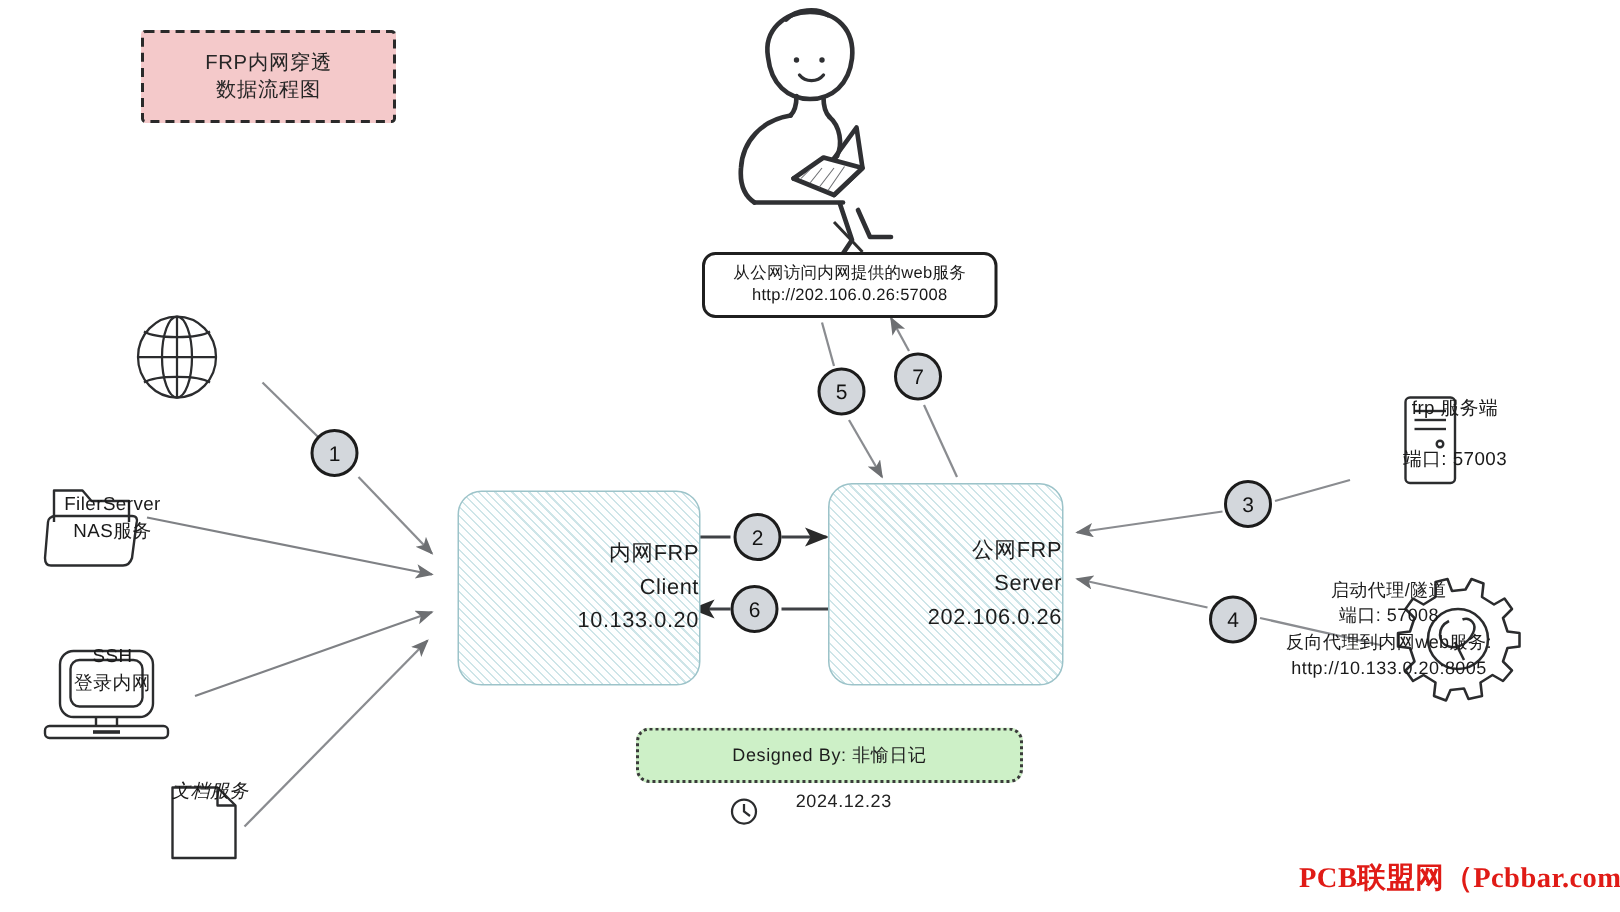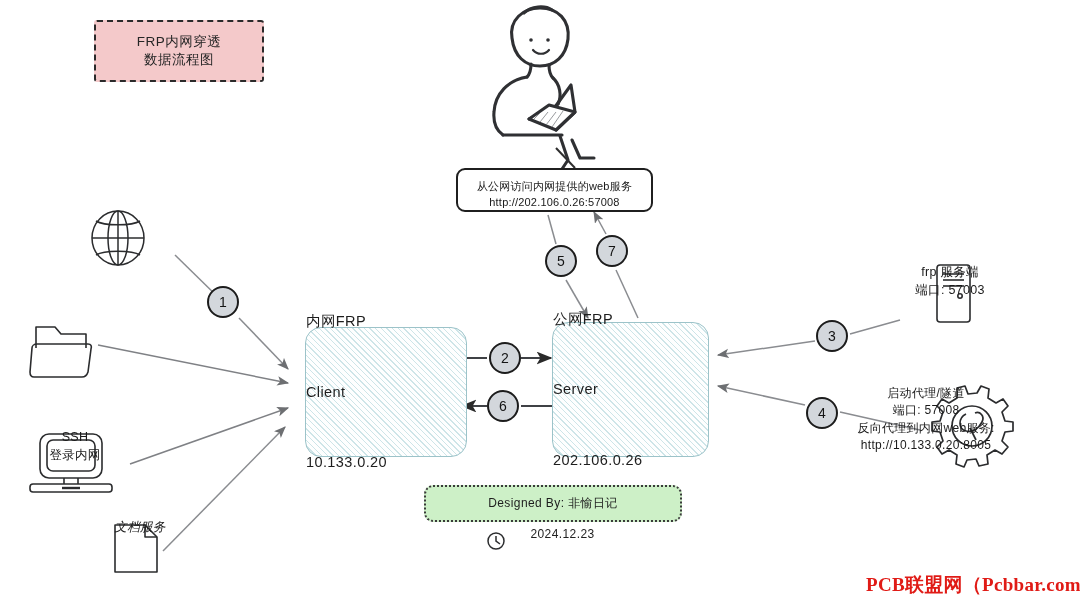--- a/index.html
+++ b/index.html
@@ -55,44 +55,43 @@
     background-color: #eaf6f7;
     background-image: repeating-linear-gradient(
       45deg,
       rgba(255,255,255,0.95) 0px,
       rgba(255,255,255,0.95) 3px,
       rgba(171,208,214,0.45) 3px,
       rgba(171,208,214,0.45) 4px
     );
     display: flex;
     flex-direction: column;
-    align-items: flex-start;
+    align-items: flex-end;
     justify-content: center;
     line-height: 1.55;
-    gap: 48px;
   }
   .node-box span {
     font-size: 14.5px;
     color: #1d1d1d;
     letter-spacing: 0.4px;
   }
   #node-client { left: 305px; top: 327px; width: 160px; height: 128px; }
   #node-server { left: 552px; top: 322px; width: 155px; height: 133px; }
 
   
   #callout {
-    left: 456px; top: 168px;
+    left: 468px; top: 168px;
     width: 193px; height: 40px;
     border: 2px solid #1f1f1f;
     border-radius: 9px;
     background: #ffffff;
     display: flex;
     flex-direction: column;
     align-items: center;
-    justify-content: flex-end;
+    justify-content: center;
     line-height: 1.4;
   }
   #callout span {
     font-size: 11px;
     color: #181818;
     white-space: nowrap;
     letter-spacing: 0.2px;
   }
 
   
@@ -136,21 +135,21 @@
     font-size: 12.5px;
     color: #1a1a1a;
     white-space: nowrap;
     letter-spacing: 0.3px;
   }
 
   #ep-web      { left: 48px;  top: 212px; width: 140px; }
   #ep-nas      { left: 5px;   top: 327px; width: 140px; }
   #ep-ssh      { left: 10px;  top: 428px; width: 130px; }
   #ep-doc      { left: 75px;  top: 518px; width: 130px; font-style: italic; }
-  #ep-frpsrv   { left: 860px; top: 263px; width: 180px; }
+  #ep-frpsrv   { left: 880px; top: 263px; width: 180px; gap: 16px; }
   #ep-tunnel   { left: 816px; top: 385px; width: 220px; }
   #ep-tunnel .lbl { font-size: 12px; }
 
   
   .step {
     width: 32px; height: 32px;
     border-radius: 50%;
     background: #d3d7dc;
     border: 2.2px solid #1c1c1c;
     display: flex;
@@ -332,20 +331,24 @@
     <span>10.133.0.20</span>
   </div>
 
   <div class="abs node-box" id="node-server">
     <span>公网FRP</span>
     <span>Server</span>
     <span>202.106.0.26</span>
   </div>
 
 
+  <div class="abs endpoint" id="ep-nas">
+    <span class="lbl">FilerServer</span>
+    <span class="lbl">NAS服务</span>
+  </div>
 
   <div class="abs endpoint" id="ep-ssh">
     <span class="lbl">SSH</span>
     <span class="lbl">登录内网</span>
   </div>
 
   <div class="abs endpoint" id="ep-doc">
     <span class="lbl">文档服务</span>
   </div>
 

